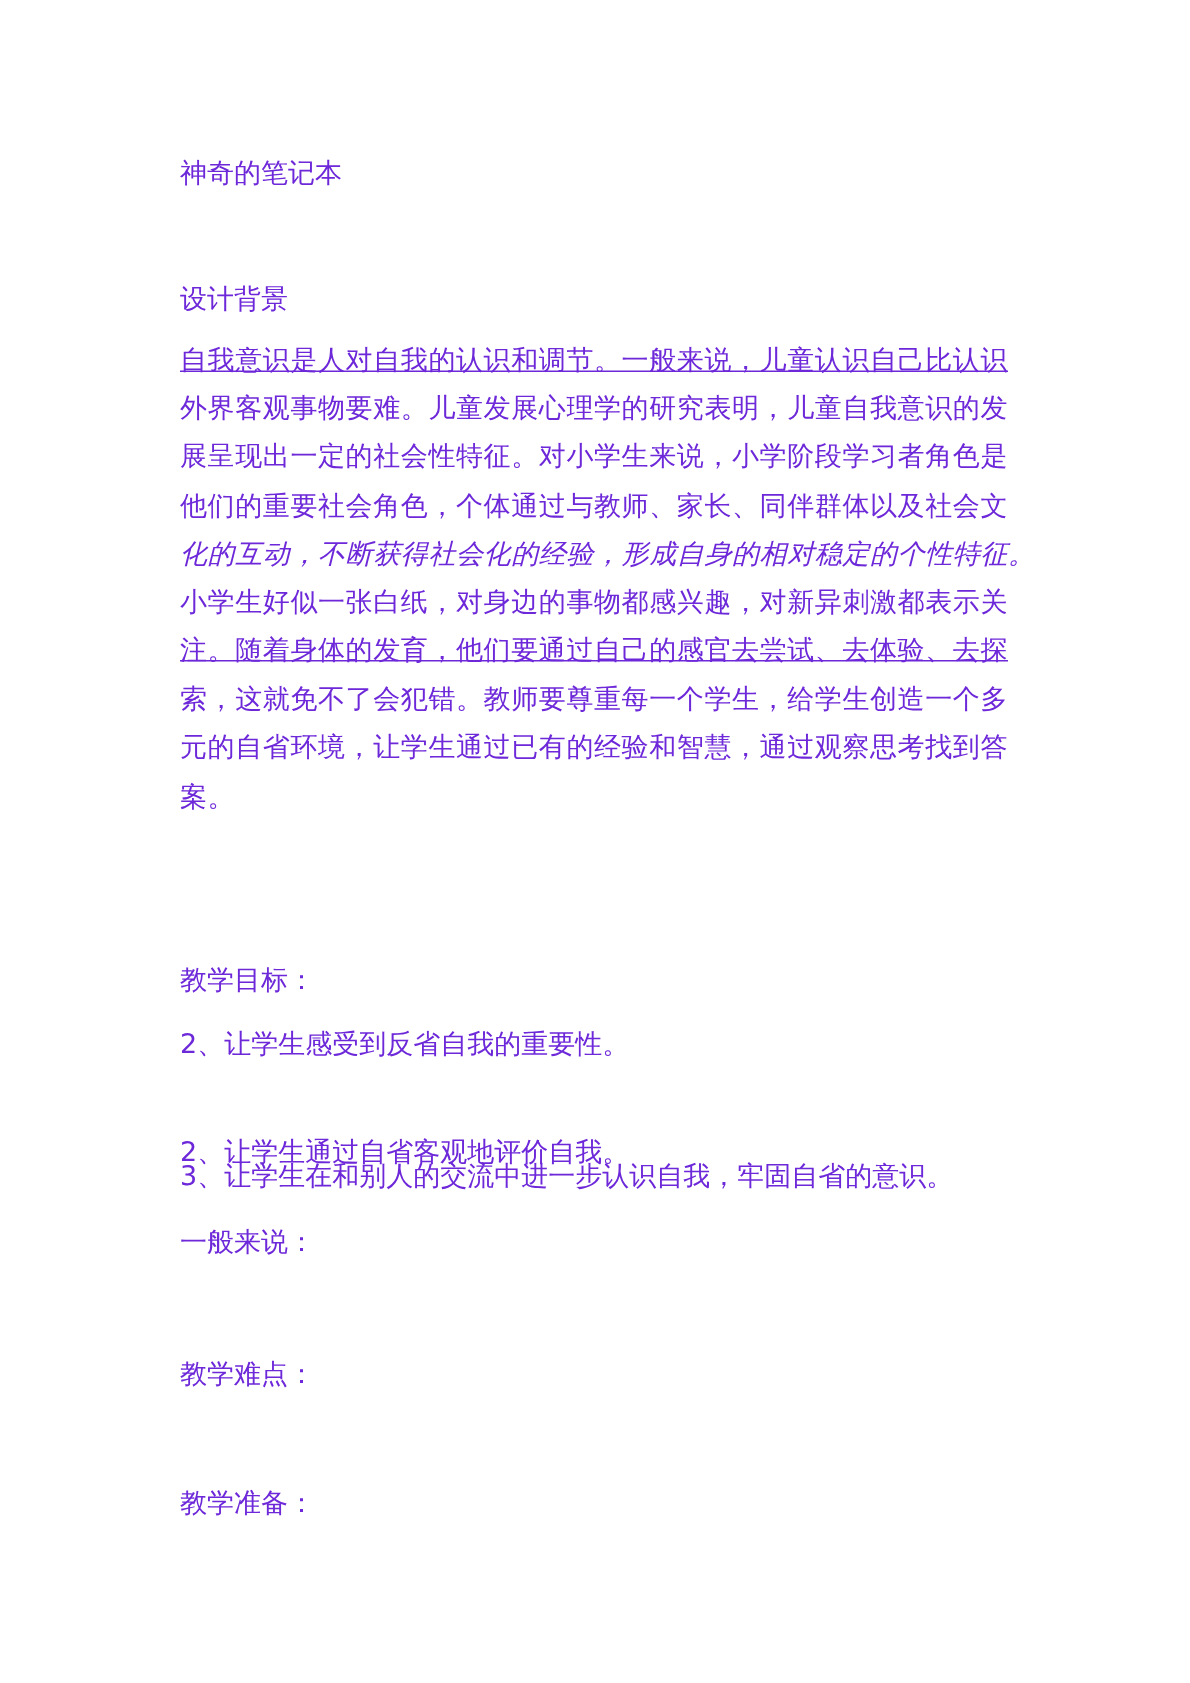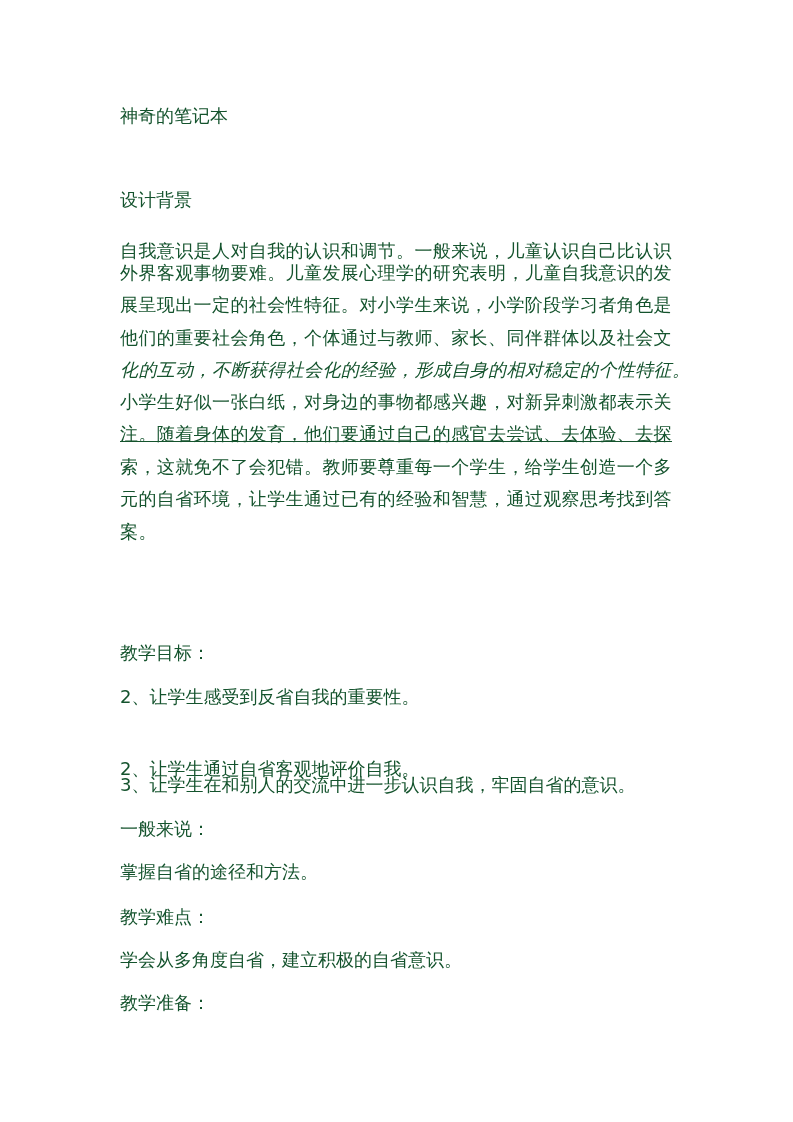--- a/index.html
+++ b/index.html
@@ -1,57 +1,55 @@
 <!DOCTYPE html>
 <html><head>
 <meta charset="utf-8">
 <style>
   html, body { margin: 0; padding: 0; background: #ffffff; }
   body { width: 793px; height: 1122px; position: relative; overflow: hidden; }
   .page {
     position: absolute; left: 0; top: 0; width: 714px; height: 1122px;
-    background: #ffffff; color: #14532d;
+    background: #ffffff; color: #6d28d9;
     font-family: "DejaVu Sans", "Liberation Sans", sans-serif;
   }
   .line {
     position: absolute; left: 120px; white-space: nowrap;
     font-size: 18px; line-height: 22px; height: 22px;
   }
   .para-line { letter-spacing: 0.4px; }
 </style>
 </head>
 <body>
 
 <div class="page">
 
   <div class="line" style="top:105px;">神奇的笔记本</div>
 
   <div class="line" style="top:189px;">设计背景</div>
 
   <div>
-    <div class="line para-line" style="top:240px;">自我意识是人对自我的认识和调节。一般来说，儿童认识自己比认识</div>
+    <div class="line para-line" style="top:230px;text-decoration:underline;">自我意识是人对自我的认识和调节。一般来说，儿童认识自己比认识</div>
     <div class="line para-line" style="top:262px;">外界客观事物要难。儿童发展心理学的研究表明，儿童自我意识的发</div>
     <div class="line para-line" style="top:294px;">展呈现出一定的社会性特征。对小学生来说，小学阶段学习者角色是</div>
     <div class="line para-line" style="top:327px;">他们的重要社会角色，个体通过与教师、家长、同伴群体以及社会文</div>
     <div class="line para-line" style="top:359px;font-style:italic;">化的互动，不断获得社会化的经验，形成自身的相对稳定的个性特征。</div>
     <div class="line para-line" style="top:391px;">小学生好似一张白纸，对身边的事物都感兴趣，对新异刺激都表示关</div>
     <div class="line para-line" style="top:423px;text-decoration:underline;">注。随着身体的发育，他们要通过自己的感官去尝试、去体验、去探</div>
     <div class="line para-line" style="top:456px;text-align:right;">索，这就免不了会犯错。教师要尊重每一个学生，给学生创造一个多</div>
     <div class="line para-line" style="top:488px;">元的自省环境，让学生通过已有的经验和智慧，通过观察思考找到答</div>
     <div class="line para-line" style="top:521px;">案。</div>
   </div>
 
   <div class="line" style="top:642px;font-family:Liberation Serif, serif;">教学目标：</div>
   <div>
     <div class="line" style="top:686px;">2、让学生感受到反省自我的重要性。</div>
     <div class="line" style="top:730px;margin-top:28px;">2、让学生通过自省客观地评价自我。</div>
     <div class="line" style="top:774px;">3、让学生在和别人的交流中进一步认识自我，牢固自省的意识。</div>
   </div>
 
   <div class="line" style="top:818px;">一般来说：</div>
-  <div class="line" style="top:861px;">掌握自省的途径和方法。</div>
 
   <div class="line" style="top:906px;">教学难点：</div>
-  <div class="line" style="top:949px;">学会从多角度自省，建立积极的自省意识。</div>
 
   <div class="line" style="top:992px;">教学准备：</div>
 
 </div>
 
 </body></html>

